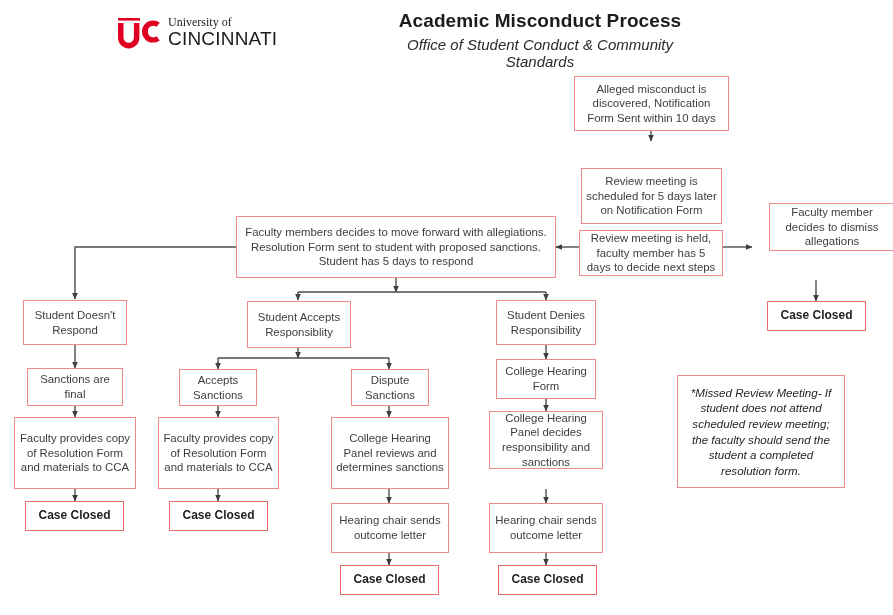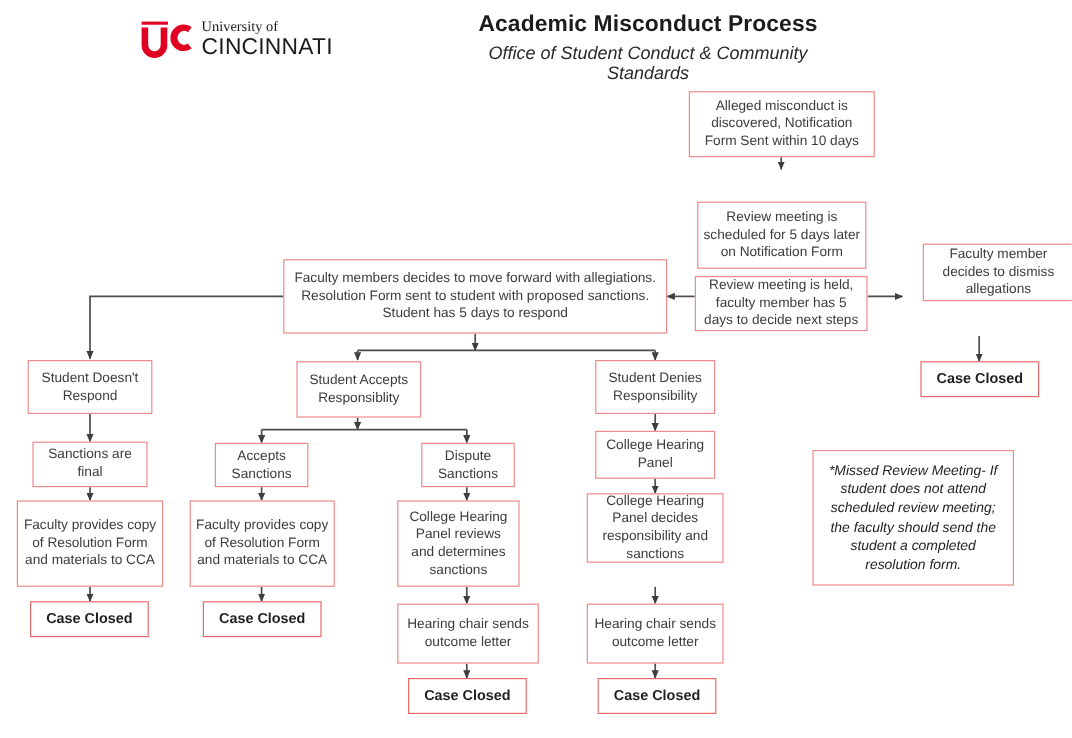--- a/index.html
+++ b/index.html
@@ -167,34 +167,34 @@
   </div>
 
   <div class="node strong" style="left:169px;top:501px;width:99px;height:30px;">
     <span class="txt">Case Closed</span>
   </div>
 
   <div class="node" style="left:351px;top:369px;width:78px;height:37px;">
     <span class="txt">Dispute Sanctions</span>
   </div>
 
-  <div class="node" style="left:331px;top:417px;width:102px;height:72px;">
+  <div class="node" style="left:331px;top:417px;width:118px;height:72px;">
     <span class="txt">College Hearing Panel reviews and determines sanctions</span>
   </div>
 
   <div class="node" style="left:331px;top:503px;width:118px;height:50px;">
     <span class="txt">Hearing chair sends outcome letter</span>
   </div>
 
   <div class="node strong" style="left:340px;top:565px;width:99px;height:30px;">
     <span class="txt">Case Closed</span>
   </div>
 
   <div class="node" style="left:496px;top:359px;width:100px;height:40px;">
-    <span class="txt">College Hearing Panel</span>
+    <span class="txt">College Hearing Form</span>
   </div>
 
   <div class="node" style="left:489px;top:411px;width:114px;height:58px;">
     <span class="txt">College Hearing Panel decides responsibility and sanctions</span>
   </div>
 
   <div class="node" style="left:489px;top:503px;width:114px;height:50px;">
     <span class="txt">Hearing chair sends outcome letter</span>
   </div>
 

